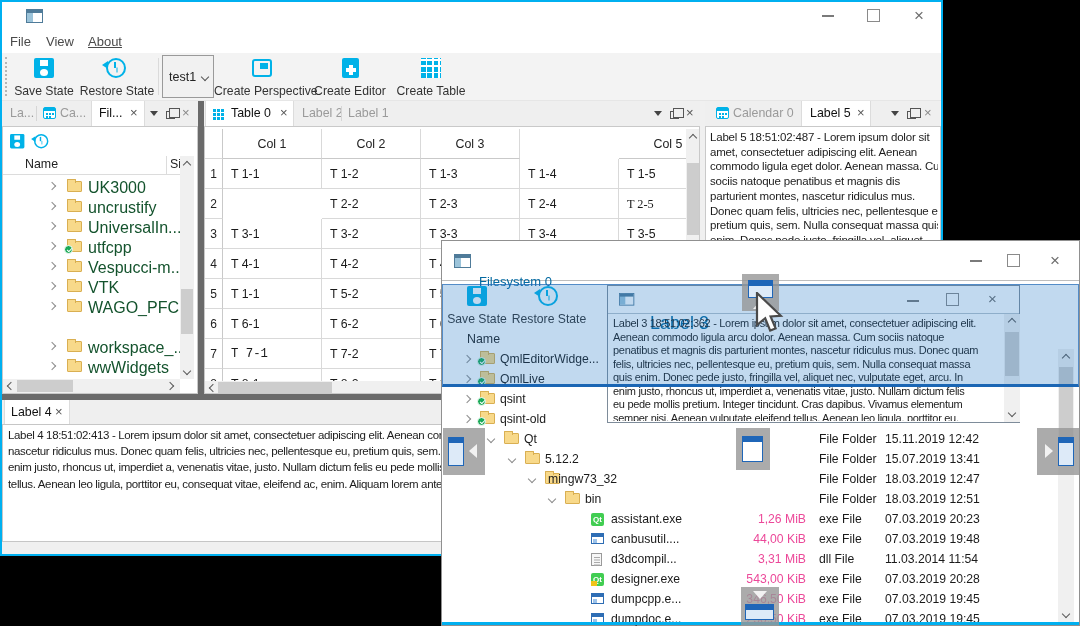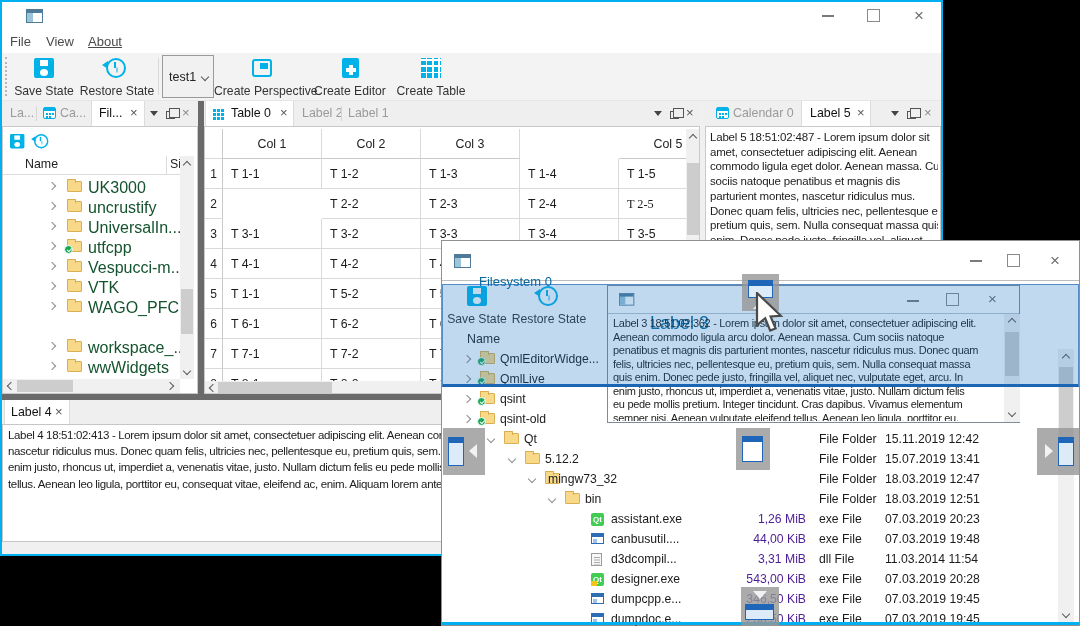--- a/index.html
+++ b/index.html
@@ -130,21 +130,21 @@
 
   
   #fs-window { position:absolute; left:441px; top:240px; width:639px; height:386px;
                background:#fff; border:1px solid #909090; z-index:5; }
   #fs-titlebar { position:absolute; left:0; top:0; width:637px; height:40px; background:#fff;
                  border-bottom:1px solid #bdbdbd; }
   .fsrow { position:absolute; left:0; width:637px; height:20px; }
   .fsrow .chev { top:7px; border-color:#8c8c8c; }
   .fsrow .fic { position:absolute; top:4px; }
   .fsrow .fname { position:absolute; top:3px; font-size:12.2px; color:#1a1a1a; white-space:nowrap; }
-  .fsrow .fsize { position:absolute; left:280px; width:84px; top:3px; font-size:12.2px; color:#4c1d95;
+  .fsrow .fsize { position:absolute; left:280px; width:84px; top:3px; font-size:12.2px; color:#ec4899;
                   text-align:right; white-space:nowrap; }
   .fsrow .ftype { position:absolute; left:377px; top:3px; font-size:12.2px; color:#1a1a1a; white-space:nowrap; }
   .fsrow .fdate { position:absolute; left:443px; top:3px; font-size:12.2px; color:#1a1a1a; white-space:nowrap; }
 
   
   #label3-window { position:absolute; left:607px; top:285px; width:413px; height:138px;
                    background:#fff; border:1px solid #7e8c9a; z-index:10; }
   #l3-titlebar { position:absolute; left:0; top:0; width:411px; height:28px; background:#fff;
                  border-bottom:1px solid #b9c4cc; }
 
@@ -362,21 +362,21 @@
           <div class="td" style="left: 216px; top: 150px; width: 99px;">T 5-3</div>
           <div class="td" style="left: 315px; top: 150px; width: 99px;">T 5-4</div>
           <div class="td" style="left: 414px; top: 150px; width: 99px;">T 5-5</div>
           <div class="rn" style="top: 180px;">6</div>
           <div class="td" style="left: 18px; top: 180px; width: 99px;">T 6-1</div>
           <div class="td" style="left: 117px; top: 180px; width: 99px;">T 6-2</div>
           <div class="td" style="left: 216px; top: 180px; width: 99px;">T 6-3</div>
           <div class="td" style="left: 315px; top: 180px; width: 99px;">T 6-4</div>
           <div class="td" style="left: 414px; top: 180px; width: 99px;">T 6-5</div>
           <div class="rn" style="top: 210px;">7</div>
-          <div class="td" style="left: 18px; top: 210px; width: 99px;">T 7-1</div>
+          <div class="td" style="left: 18px; top: 210px; width: 99px; font-family: Liberation Mono, monospace;">T 7-1</div>
           <div class="td" style="left: 117px; top: 210px; width: 99px;">T 7-2</div>
           <div class="td" style="left: 216px; top: 210px; width: 99px;">T 7-3</div>
           <div class="td" style="left: 315px; top: 210px; width: 99px;">T 7-4</div>
           <div class="td" style="left: 414px; top: 210px; width: 99px;">T 7-5</div>
           <div class="rn" style="top: 240px;">8</div>
           <div class="td" style="left: 18px; top: 240px; width: 99px;">T 8-1</div>
           <div class="td" style="left: 117px; top: 240px; width: 99px;">T 8-2</div>
           <div class="td" style="left: 216px; top: 240px; width: 99px;">T 8-3</div>
           <div class="td" style="left: 315px; top: 240px; width: 99px;">T 8-4</div>
           <div class="td" style="left: 414px; top: 240px; width: 99px;">T 8-5</div>

